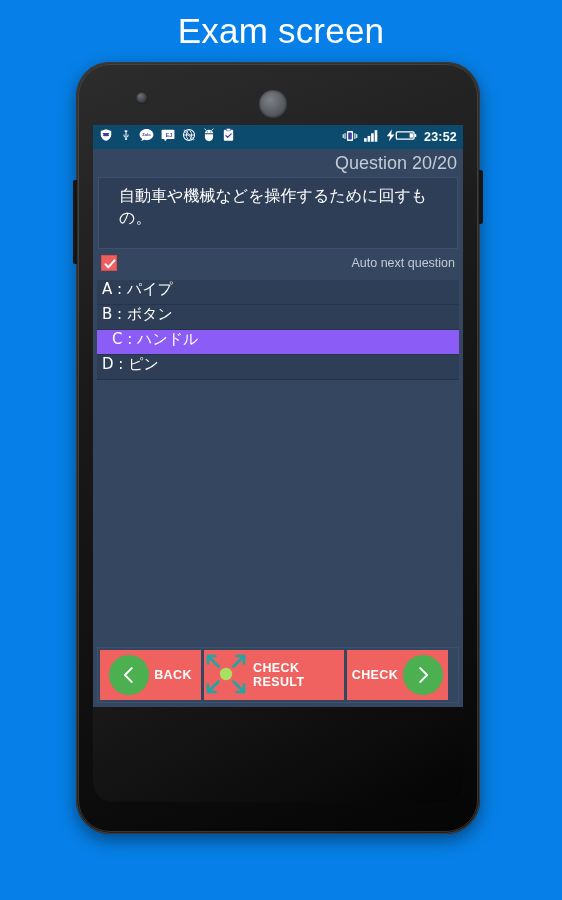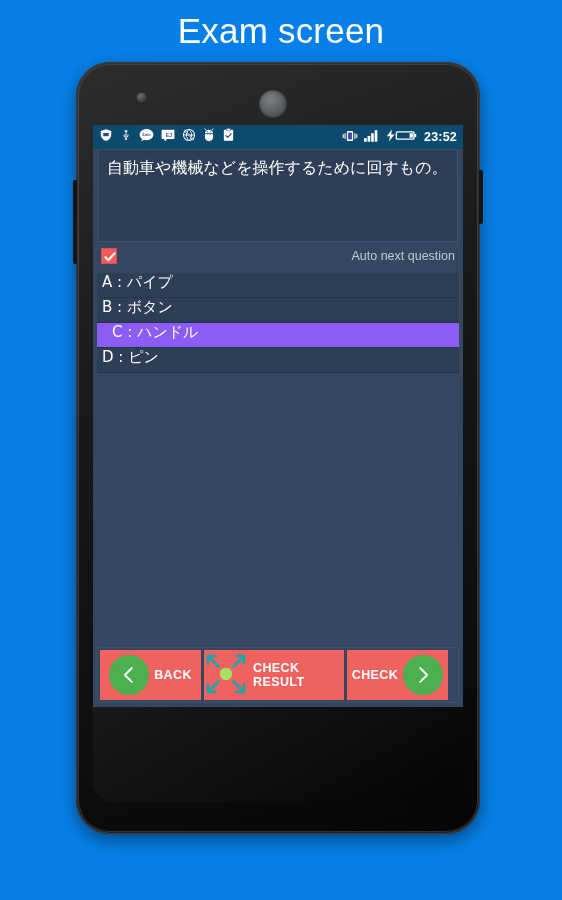--- a/index.html
+++ b/index.html
@@ -127,24 +127,24 @@
     align-items: center;
     justify-content: flex-end;
     color: #c3ccd6;
     font-size: 18px;
     font-weight: 400;
   }
 
   
   .q-box {
     margin: 0 5px;
-    height: 93px;
+    height: 72px;
     background: #2e3e56;
     border: 1px solid #3d5070;
-    padding: 7px 8px;
+    padding: 7px 20px;
     color: #ffffff;
     font-size: 16px;
     line-height: 1.35;
     font-family: "DejaVu Sans", "Liberation Sans", sans-serif;
   }
 
   
   .auto-row {
     height: 28px;
     display: flex;
@@ -321,20 +321,23 @@
             <path fill="#fff" d="M8 0L1 9h4.5L4 16l7.5-9.5H7L8 0z"></path>
             <rect x="14" y="3" width="24" height="10" rx="1.6" fill="none" stroke="#fff" stroke-width="1.8"></rect>
             <rect x="38.5" y="6" width="2.5" height="4" rx="0.8" fill="#fff"></rect>
             <rect x="32" y="5" width="4.5" height="6" fill="#fff"></rect>
           </svg>
         </span>
         <span class="clock">23:52</span>
       </div>
     </div>
 
+    <div class="q-header">
+      <span>Question 20/20</span>
+    </div>
 
     <div class="q-box">
       <span>自動車や機械などを操作するために回すもの。</span>
     </div>
 
     <div class="auto-row">
       <span class="checkbox">
         <svg width="14" height="14" viewBox="0 0 14 14">
             <path d="M2.5 7.3l2.8 3L11.5 3.3" stroke="#ffffff" stroke-width="2" fill="none" stroke-linecap="round" stroke-linejoin="round"></path>
           </svg>

